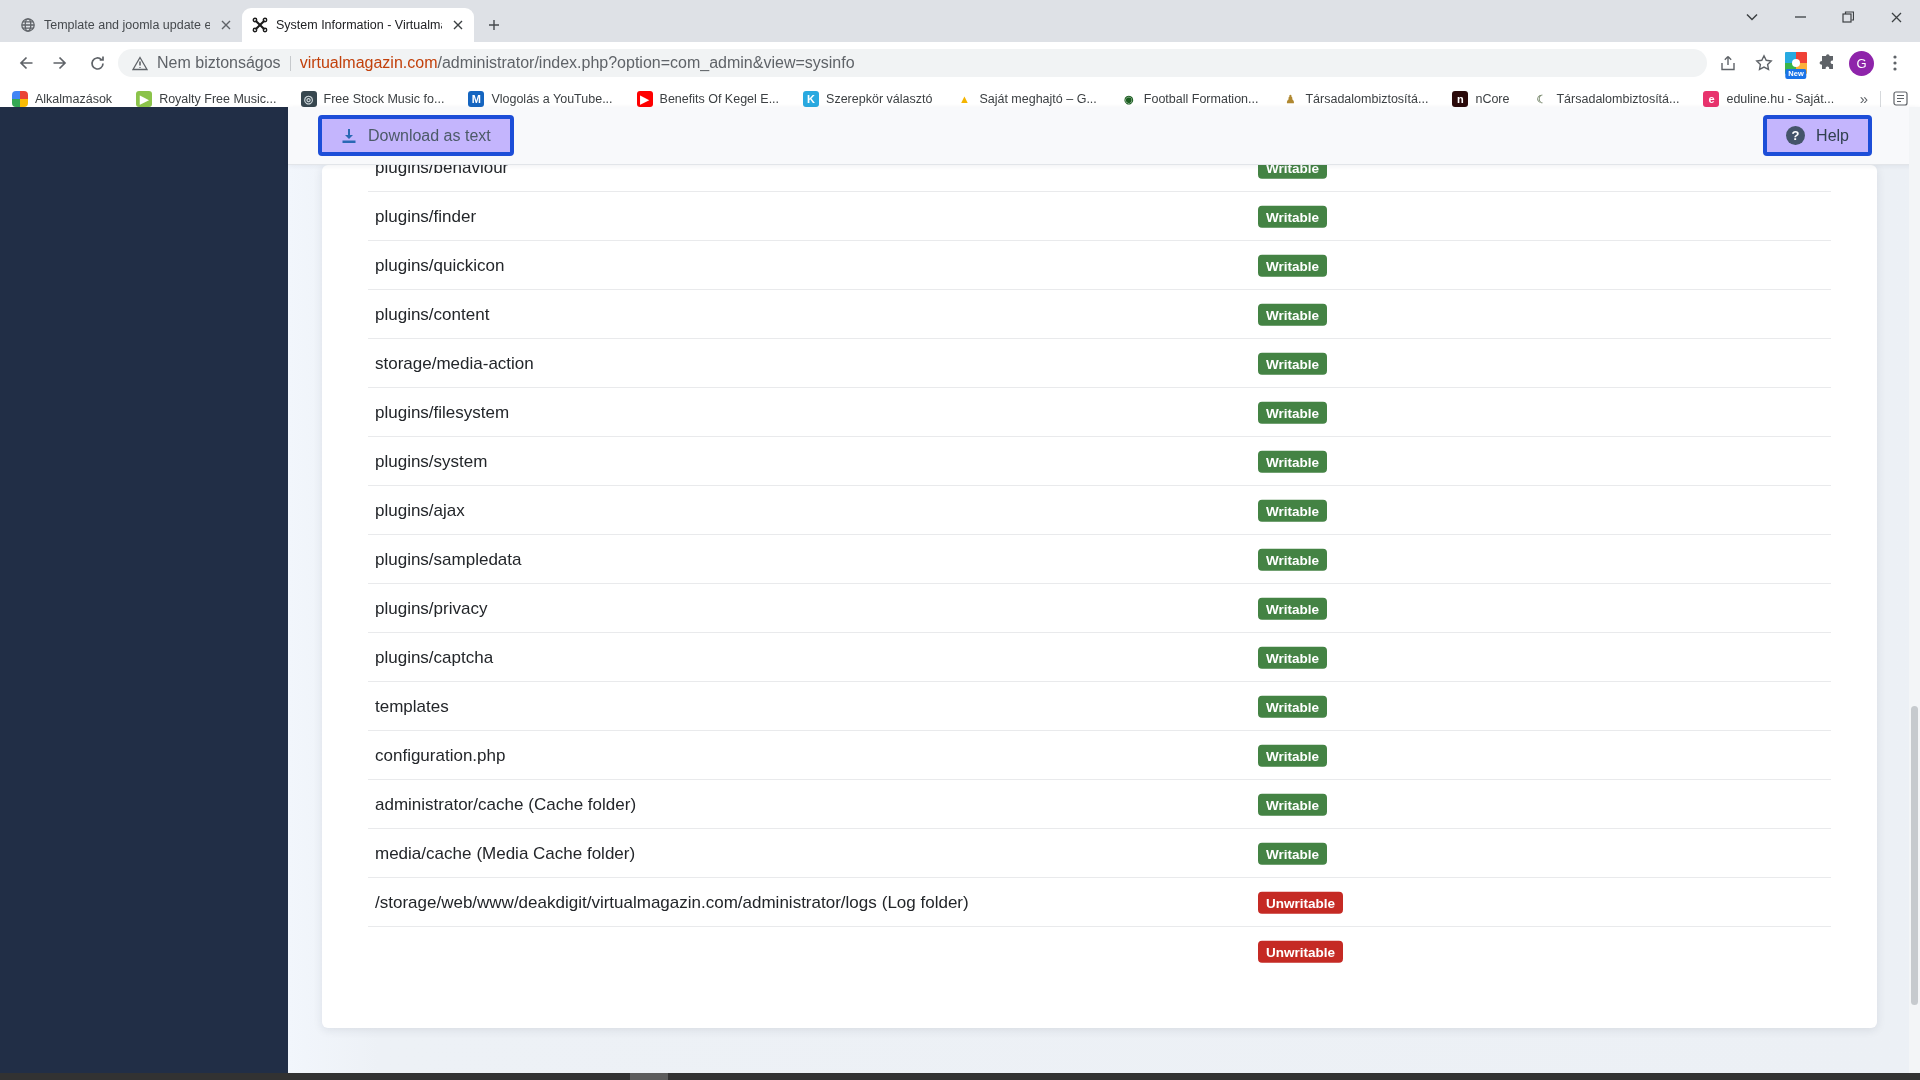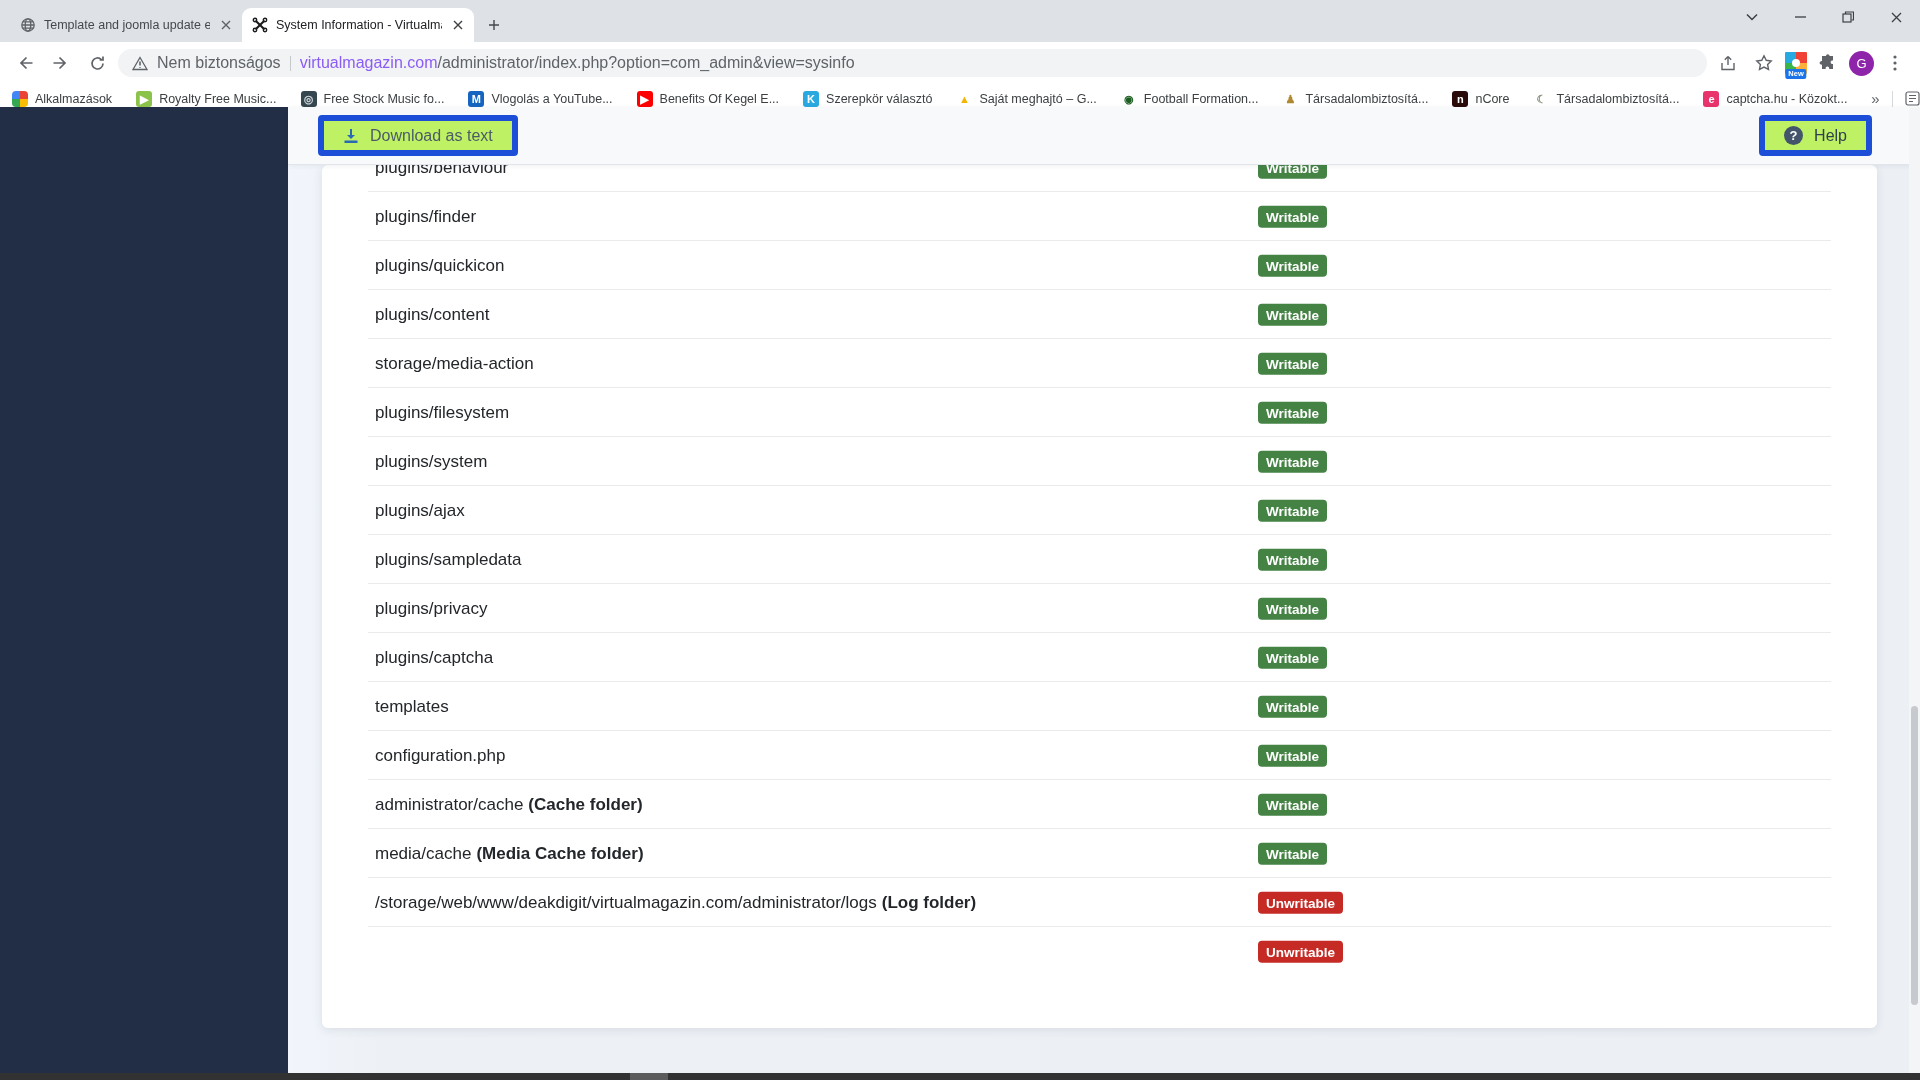--- a/index.html
+++ b/index.html
@@ -26,21 +26,21 @@
   
   .urlbar { height:42px; background:#fff; display:flex; align-items:center;
             padding:0 10px; gap:6px; }
   .navbtn { width:30px; height:30px; display:flex; align-items:center;
             justify-content:center; border-radius:50%; flex:0 0 auto; }
   .urlpill { flex:1; height:28px; background:#f1f3f4; border-radius:14px;
              display:flex; align-items:center; padding:0 14px; gap:9px;
              font-size:16px; color:#5f6368; min-width:0; }
   .url-sep { width:1px; height:15px; background:#c6c9cc; }
   .url-text { white-space:nowrap; overflow:hidden; }
-  .url-host { color:#8b5cf6; }
+  .url-host { color:#c2410c; }
   .ext-ic { position:relative; width:22px; height:22px; border-radius:1px;
             background:conic-gradient(#ef4136 0 25%, #fbb03b 25% 50%, #39b54a 50% 75%, #27aae1 75%);
             flex:0 0 auto;padding-left:8px; }
   .ext-ic::after { content:""; position:absolute; left:7px; top:7px; width:8px;
                    height:8px; border-radius:50%; background:#fff; }
   .ext-new { position:absolute; left:50%; bottom:-5px; transform:translateX(-50%);
              background:#1a73e8; color:#fff; font-size:7.5px; font-weight:bold;
              padding:0 3px; border-radius:2px; line-height:10px; }
   .avatar { width:25px; height:25px; border-radius:50%; background:#8e24aa;
             color:#fff; font-size:13px; display:flex; align-items:center;
@@ -61,38 +61,38 @@
 
   
   .content { position:absolute; top:107px; left:0; right:0; bottom:0; display:flex; }
   .sidebar { width:288px; background:#212e46; flex:0 0 auto; }
   .main { flex:1; position:relative;
           background:linear-gradient(90deg,#f2f6fc 0px,#edf1f6 90px,#ecf0f5 100%); }
   .toolbar { position:absolute; top:0; left:0; right:0; height:58px;
              background:#f8f9fb; border-bottom:1px solid #e2e5e9;
              box-shadow:0 1px 5px rgba(30,45,70,.07); display:flex;
              align-items:center; padding:0 48px 0 30px; gap:14px; z-index:5; }
-  .btn { height:41px; background:#bef264; border:6px solid #1d4ed8; border-radius:4px;
+  .btn { height:41px; background:#c4b5fd; border:4px solid #1d4ed8; border-radius:4px;
          display:inline-flex; align-items:center; gap:11px; padding:0 19px;
          font-size:16px; color:#4c5a68; cursor:pointer; }
   .btn-help { margin-left:auto; color:#31404f; }
   .q-circle { width:19px; height:19px; border-radius:50%; background:#44546a;
               color:#fff; font-size:13px; font-weight:bold; display:flex;
               align-items:center; justify-content:center; }
 
   .card { position:absolute; left:34px; right:43px; top:58px; bottom:52px;
           background:#fff; border-radius:6px; overflow:hidden;
           box-shadow:0 2px 10px rgba(26,36,58,.10); }
   .rows { margin-top:-22px; }
   .row { position:relative; height:49px; display:flex; align-items:center;
          padding-left:53px; font-size:17px; color:#23262a; }
   .row::after { content:""; position:absolute; left:46px; right:46px; bottom:0;
                 height:1px; background:#e9eaec; }
   .row:last-child::after { display:none; }
-  .row .note { font-weight:bold; margin-left:5px;margin-top:36px; }
+  .row .note { font-weight:normal; margin-left:5px;margin-top:36px; }
   .row .note:empty { display:none; }
   .badge { position:absolute; left:936px; top:50%; transform:translateY(-50%);
            color:#fff; font-weight:bold; font-size:13.5px; line-height:1;
            padding:5px 8px 4px; border-radius:4px; }
 
   
   .hscroll { position:absolute; left:0; right:0; bottom:0; height:7px;
              background:#323232; z-index:9; }
   .hthumb { position:absolute; left:630px; width:38px; top:0; bottom:0; background:#5c5c5c; }
   .vscroll { position:absolute; right:0; top:107px; bottom:7px; width:11px;
@@ -277,21 +277,21 @@
     <span class="bm-label">nCore</span>
   </span>
 
   <span class="bm">
     <span class="bm-ic" style="background: transparent; color: rgb(122, 138, 111);">☾</span>
     <span class="bm-label">Társadalombiztosítá...</span>
   </span>
 
   <span class="bm">
     <span class="bm-ic" style="background: rgb(232, 51, 109); color: rgb(255, 255, 255);">e</span>
-    <span class="bm-label">captcha.hu - Közokt...</span>
+    <span class="bm-label">eduline.hu - Saját...</span>
   </span>
 </span>
     <span class="bm-right">
       <span class="bm-chev">»</span>
       <span class="bm-div"></span>
       <span class="bm">
         <svg width="15" height="15" viewBox="0 0 15 15" fill="none" stroke="#5f6368" stroke-width="1.2">
             <rect x="1" y="1" width="13" height="13" rx="2"></rect>
             <path d="M4 4.5h7M4 7.5h7M4 10.5h4"></path>
           </svg>

